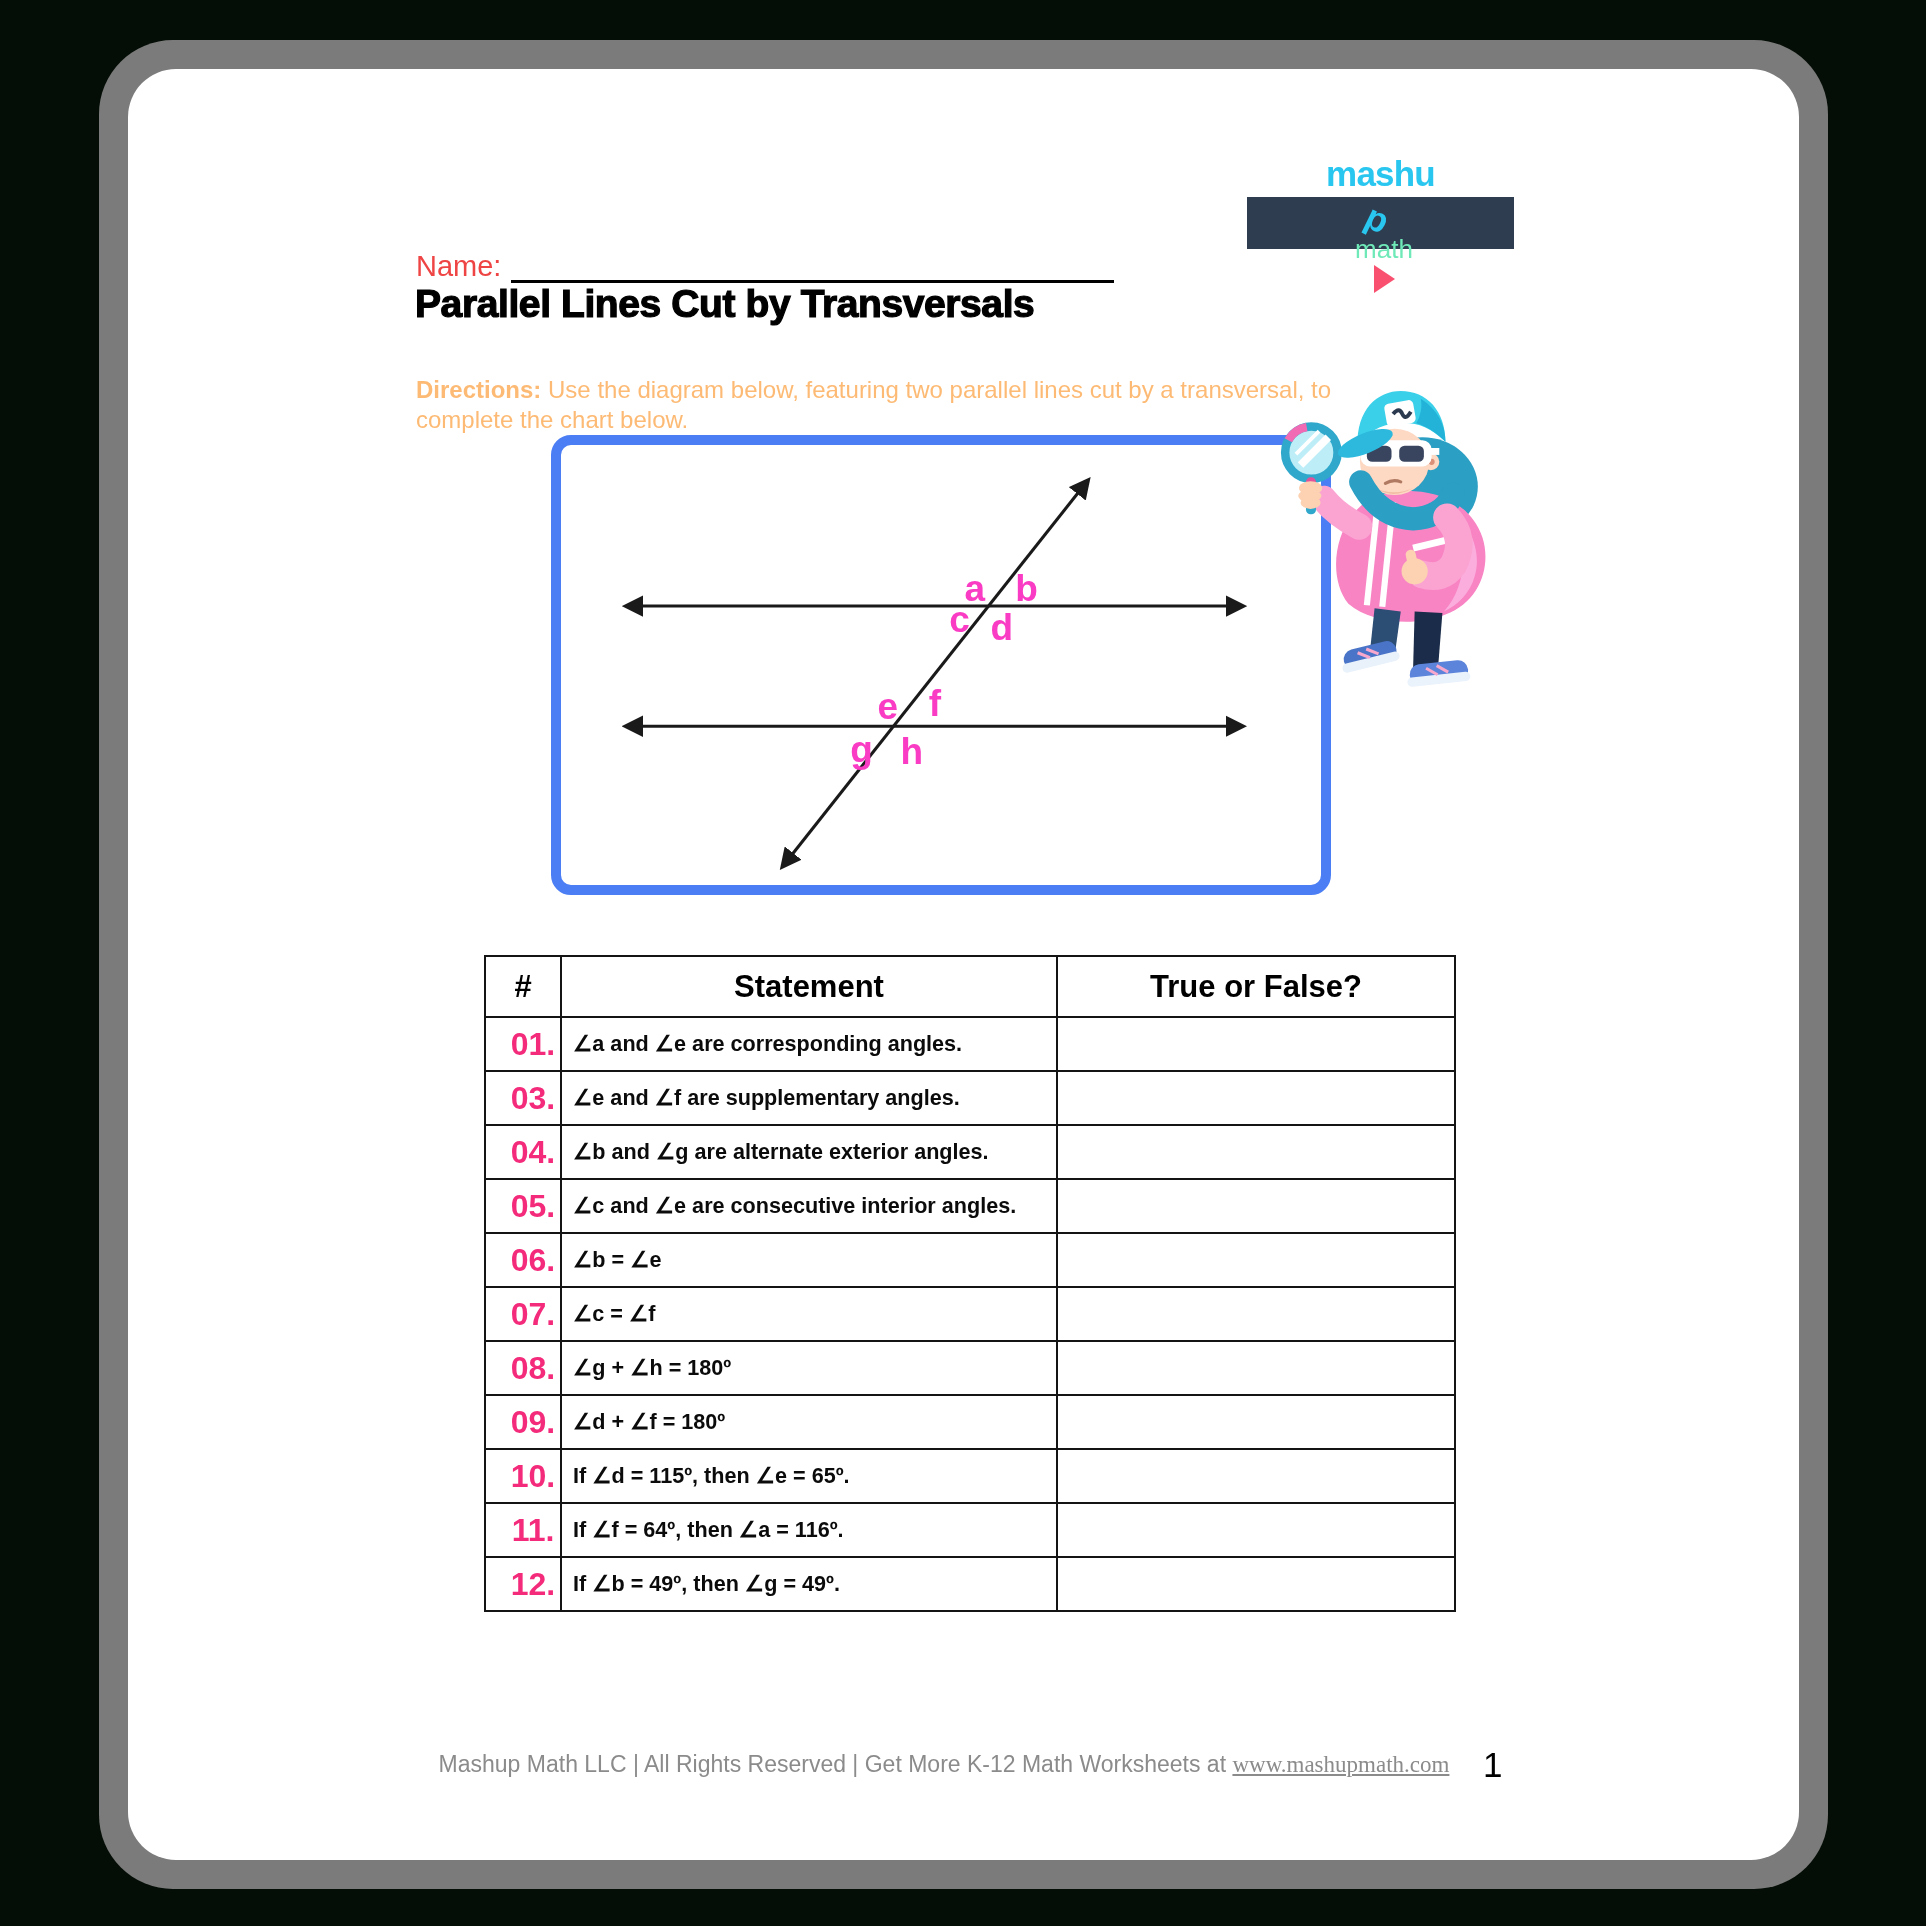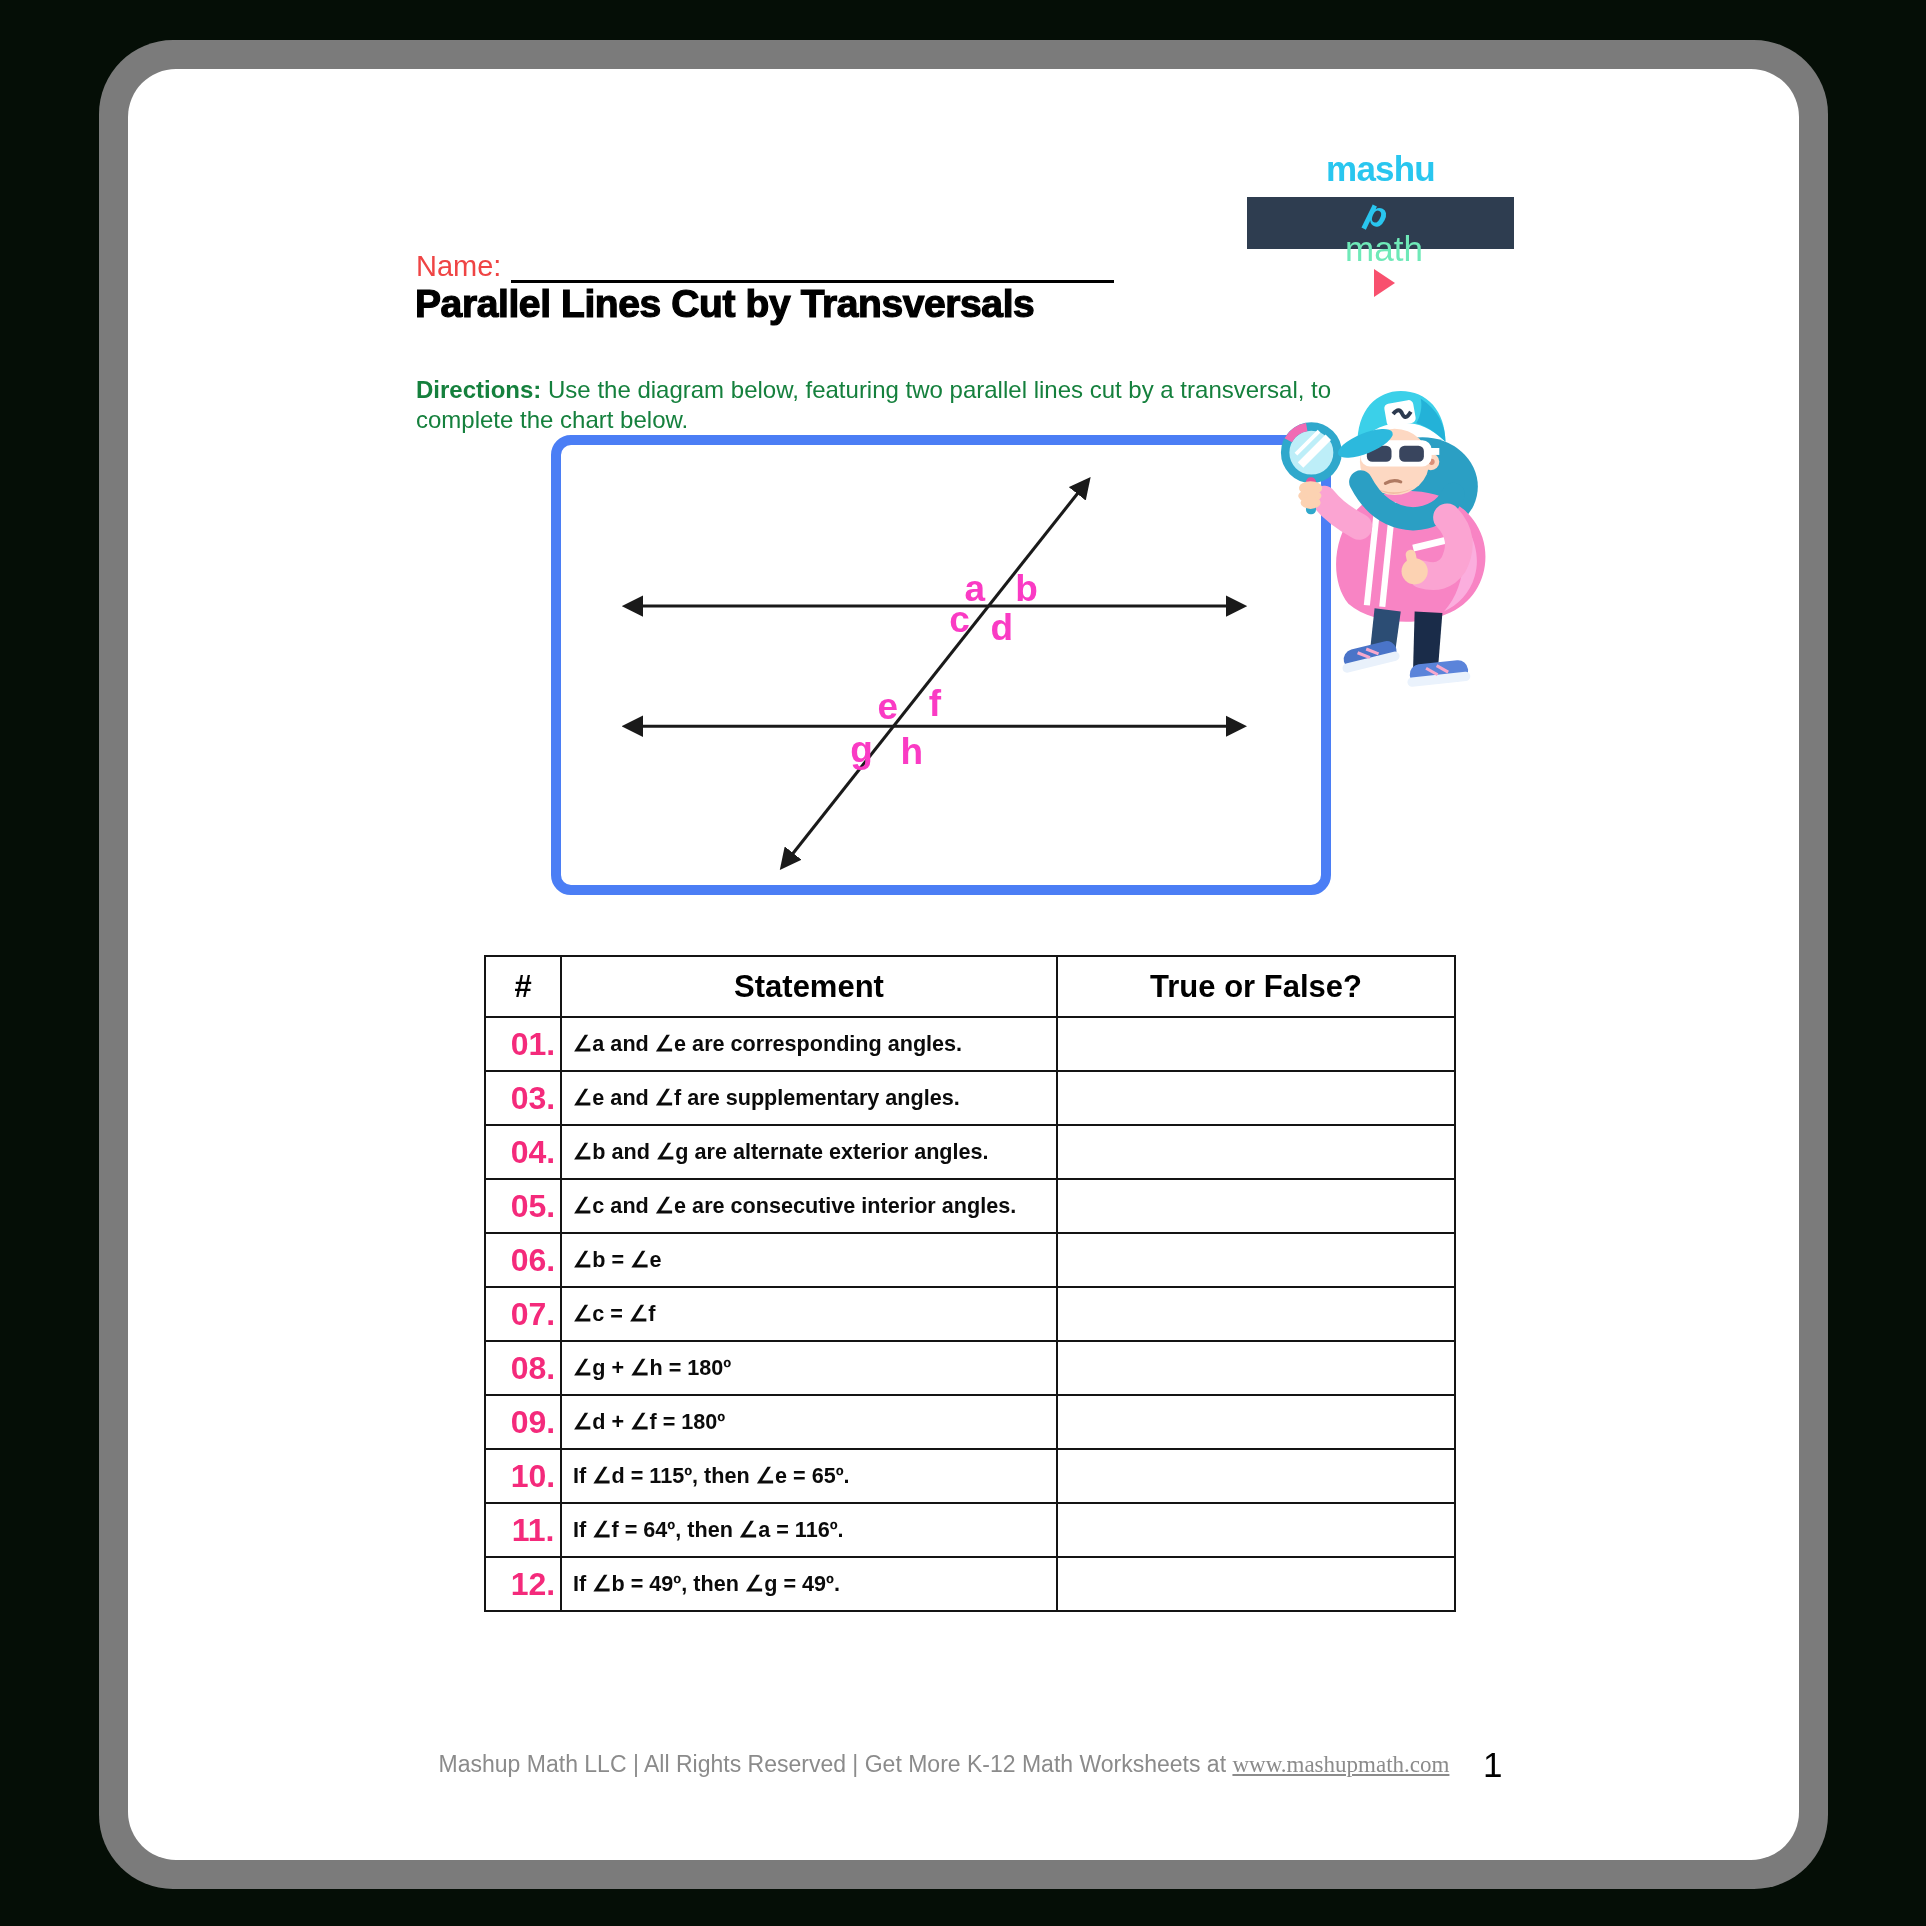--- a/index.html
+++ b/index.html
@@ -28,33 +28,33 @@
   
   .logo{
     position:absolute;left:1247px;top:197px;width:267px;height:52px;
     background:#2e3d50;display:flex;align-items:center;justify-content:center;flex-direction:column;
   }
   .logo .mashu{font-weight:bold;font-size:35px;color:#29c6ef;letter-spacing:-0.8px;}
   .logo .p{
     font-weight:bold;font-size:35px;color:#29c6ef;display:inline-block;
     transform:rotate(26deg) translateY(5.4px);margin:0 1.5px 0 0.8px;
   }
-  .logo .mathtxt{font-weight:400;font-size:35px;color:#6fe9b8;letter-spacing:0px;margin-left:7px;}
+  .logo .mathtxt{font-weight:400;font-size:26px;color:#6fe9b8;letter-spacing:0px;margin-left:7px;}
   .logo .play{
     width:0;height:0;margin-left:7.7px;
     border-left:21.6px solid #f8506e;border-top:14px solid transparent;border-bottom:14px solid transparent;
   }
   
   .title{
     position:absolute;left:415px;top:282px;font-size:39px;font-weight:bold;color:#000;
     letter-spacing:-0.4px;-webkit-text-stroke:1.2px #000;white-space:nowrap;
   }
   .directions{
     position:absolute;left:416px;top:345px;width:1048px;
-    font-size:24px;line-height:30px;color:#15803d;white-space:pre-line;
+    font-size:24px;line-height:30px;color:#fdba74;white-space:pre-line;
   }
   .directions .dlabel{font-weight:bold;}
   
   .diagram-box{
     position:absolute;left:551px;top:435px;width:780px;height:460px;
     border:10px solid #4b7ef5;border-radius:20px;box-sizing:border-box;background:#fff;
   }
   .diagram-box svg{position:absolute;left:-10px;top:-10px;}
   .mascot{position:absolute;left:1262px;top:374px;z-index:5;}
   

